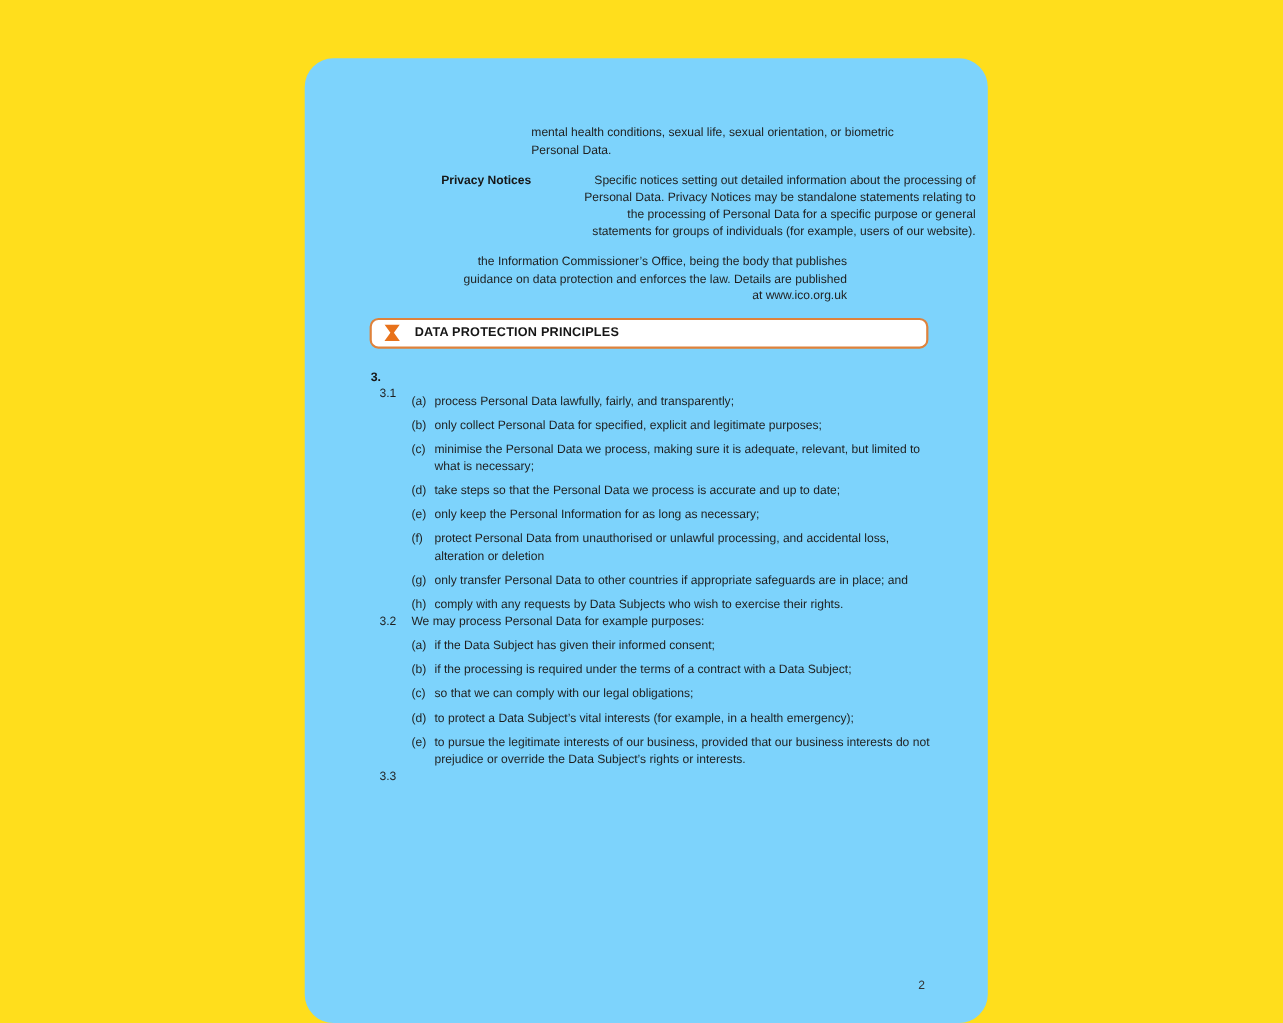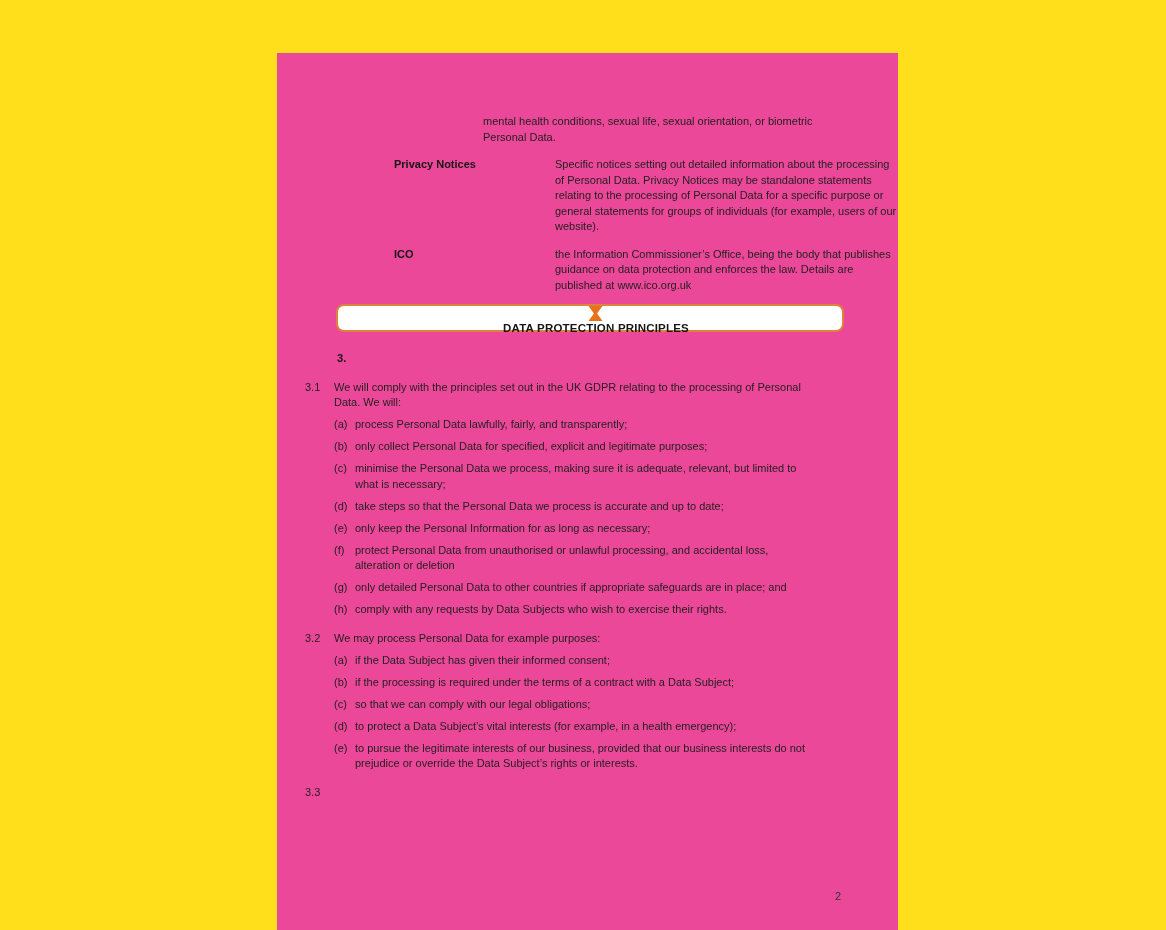--- a/index.html
+++ b/index.html
@@ -7,54 +7,55 @@
   body {
     background:#FFDE1C;
     font-family:"Liberation Sans", sans-serif;
     position:relative;
     overflow:hidden;
   }
   .page {
     position:absolute;
     left:277px; top:53px;
     width:621px; height:877px;
-    background:#ec4899;
+    background:#7dd3fc;
     color:#1f1f1f;
     font-size:11px;
     line-height:15.5px;
     padding-top:61px;
     overflow:hidden;
+    border-radius:26px;
   }
   
   .def-continuation {
     margin-left:206px;
     width:360px;
   }
   .def-row {
     display:flex;
-    padding-left:117px;
+    padding-left:89px;
     margin-top:12px;
+    text-align:right;
   }
   .def-term {
     width:117px;
     font-weight:bold;
     color:#161616;
     flex-shrink:0;
   }
   .def-text { width:360px;margin-left:44px; }
   
   .banner {
     margin:11px 54px 0 59px;
     height:28px;
     border:2px solid #DF823B;
     border-radius:8px;
     display:flex;
     align-items:center;
     background:#ffffff;
-    flex-direction:column;
   }
   .banner-icon {
     margin-left:10px;
     width:17px; height:15px;
     display:block;
     flex-shrink:0;
   }
   .banner-title {
     margin-left:12px;
     font-weight:bold;
@@ -69,23 +70,22 @@
     padding-right:50px;
     margin-top:19px;
     font-weight:bold;
     color:#161616;
     font-size:11.2px;
   }
   .section-heading .num { width:29px; flex-shrink:0; }
   
   .clause {
     display:flex;
-    padding-left:28px;
+    padding-left:68px;
     padding-right:50px;
-    margin-top:13px;
   }
   .clause-num { width:29px; flex-shrink:0; }
   .clause-body { flex:1; max-width:482px; }
   .clause-text { margin-bottom:0; }
   .list-item {
     display:flex;
     margin-top:6.5px;
   }
   .list-marker { width:21px; flex-shrink:0; }
   .list-text { flex:1; }
@@ -105,41 +105,39 @@
 
   <p class="def-continuation">mental health conditions, sexual life, sexual orientation, or biometric Personal Data.</p>
 
   <div>
   <div class="def-row">
     <span class="def-term">Privacy Notices</span>
     <span class="def-text">Specific notices setting out detailed information about the processing of Personal Data. Privacy Notices may be standalone statements relating to the processing of Personal Data for a specific purpose or general statements for groups of individuals (for example, users of our website).</span>
   </div>
 
   <div class="def-row">
-    <span class="def-term">ICO</span>
     <span class="def-text">the Information Commissioner’s Office, being the body that publishes guidance on data protection and enforces the law. Details are published at www.ico.org.uk</span>
   </div>
 </div>
 
   <div class="banner">
     <svg class="banner-icon" viewBox="0 0 16 15">
       <path d="M1,0 L15,0 L9.6,7.5 L15,15 L1,15 L6.4,7.5 Z" fill="#E8721B"></path>
     </svg>
     <span class="banner-title">DATA PROTECTION PRINCIPLES</span>
   </div>
 
   <div class="section-heading">
     <span class="num">3.</span>
   </div>
 
   <div>
   <div class="clause">
     <span class="clause-num">3.1</span>
     <div class="clause-body">
-      <p class="clause-text">We will comply with the principles set out in the UK GDPR relating to the processing of Personal Data. We will:</p>
       <div>
   <div class="list-item">
     <span class="list-marker">(a)</span>
     <span class="list-text">process Personal Data lawfully, fairly, and transparently;</span>
   </div>
 
   <div class="list-item">
     <span class="list-marker">(b)</span>
     <span class="list-text">only collect Personal Data for specified, explicit and legitimate purposes;</span>
   </div>
@@ -159,21 +157,21 @@
     <span class="list-text">only keep the Personal Information for as long as necessary;</span>
   </div>
 
   <div class="list-item">
     <span class="list-marker">(f)</span>
     <span class="list-text">protect Personal Data from unauthorised or unlawful processing, and accidental loss, alteration or deletion</span>
   </div>
 
   <div class="list-item">
     <span class="list-marker">(g)</span>
-    <span class="list-text">only detailed Personal Data to other countries if appropriate safeguards are in place; and</span>
+    <span class="list-text">only transfer Personal Data to other countries if appropriate safeguards are in place; and</span>
   </div>
 
   <div class="list-item">
     <span class="list-marker">(h)</span>
     <span class="list-text">comply with any requests by Data Subjects who wish to exercise their rights.</span>
   </div>
 </div>
     </div>
   </div>
 

